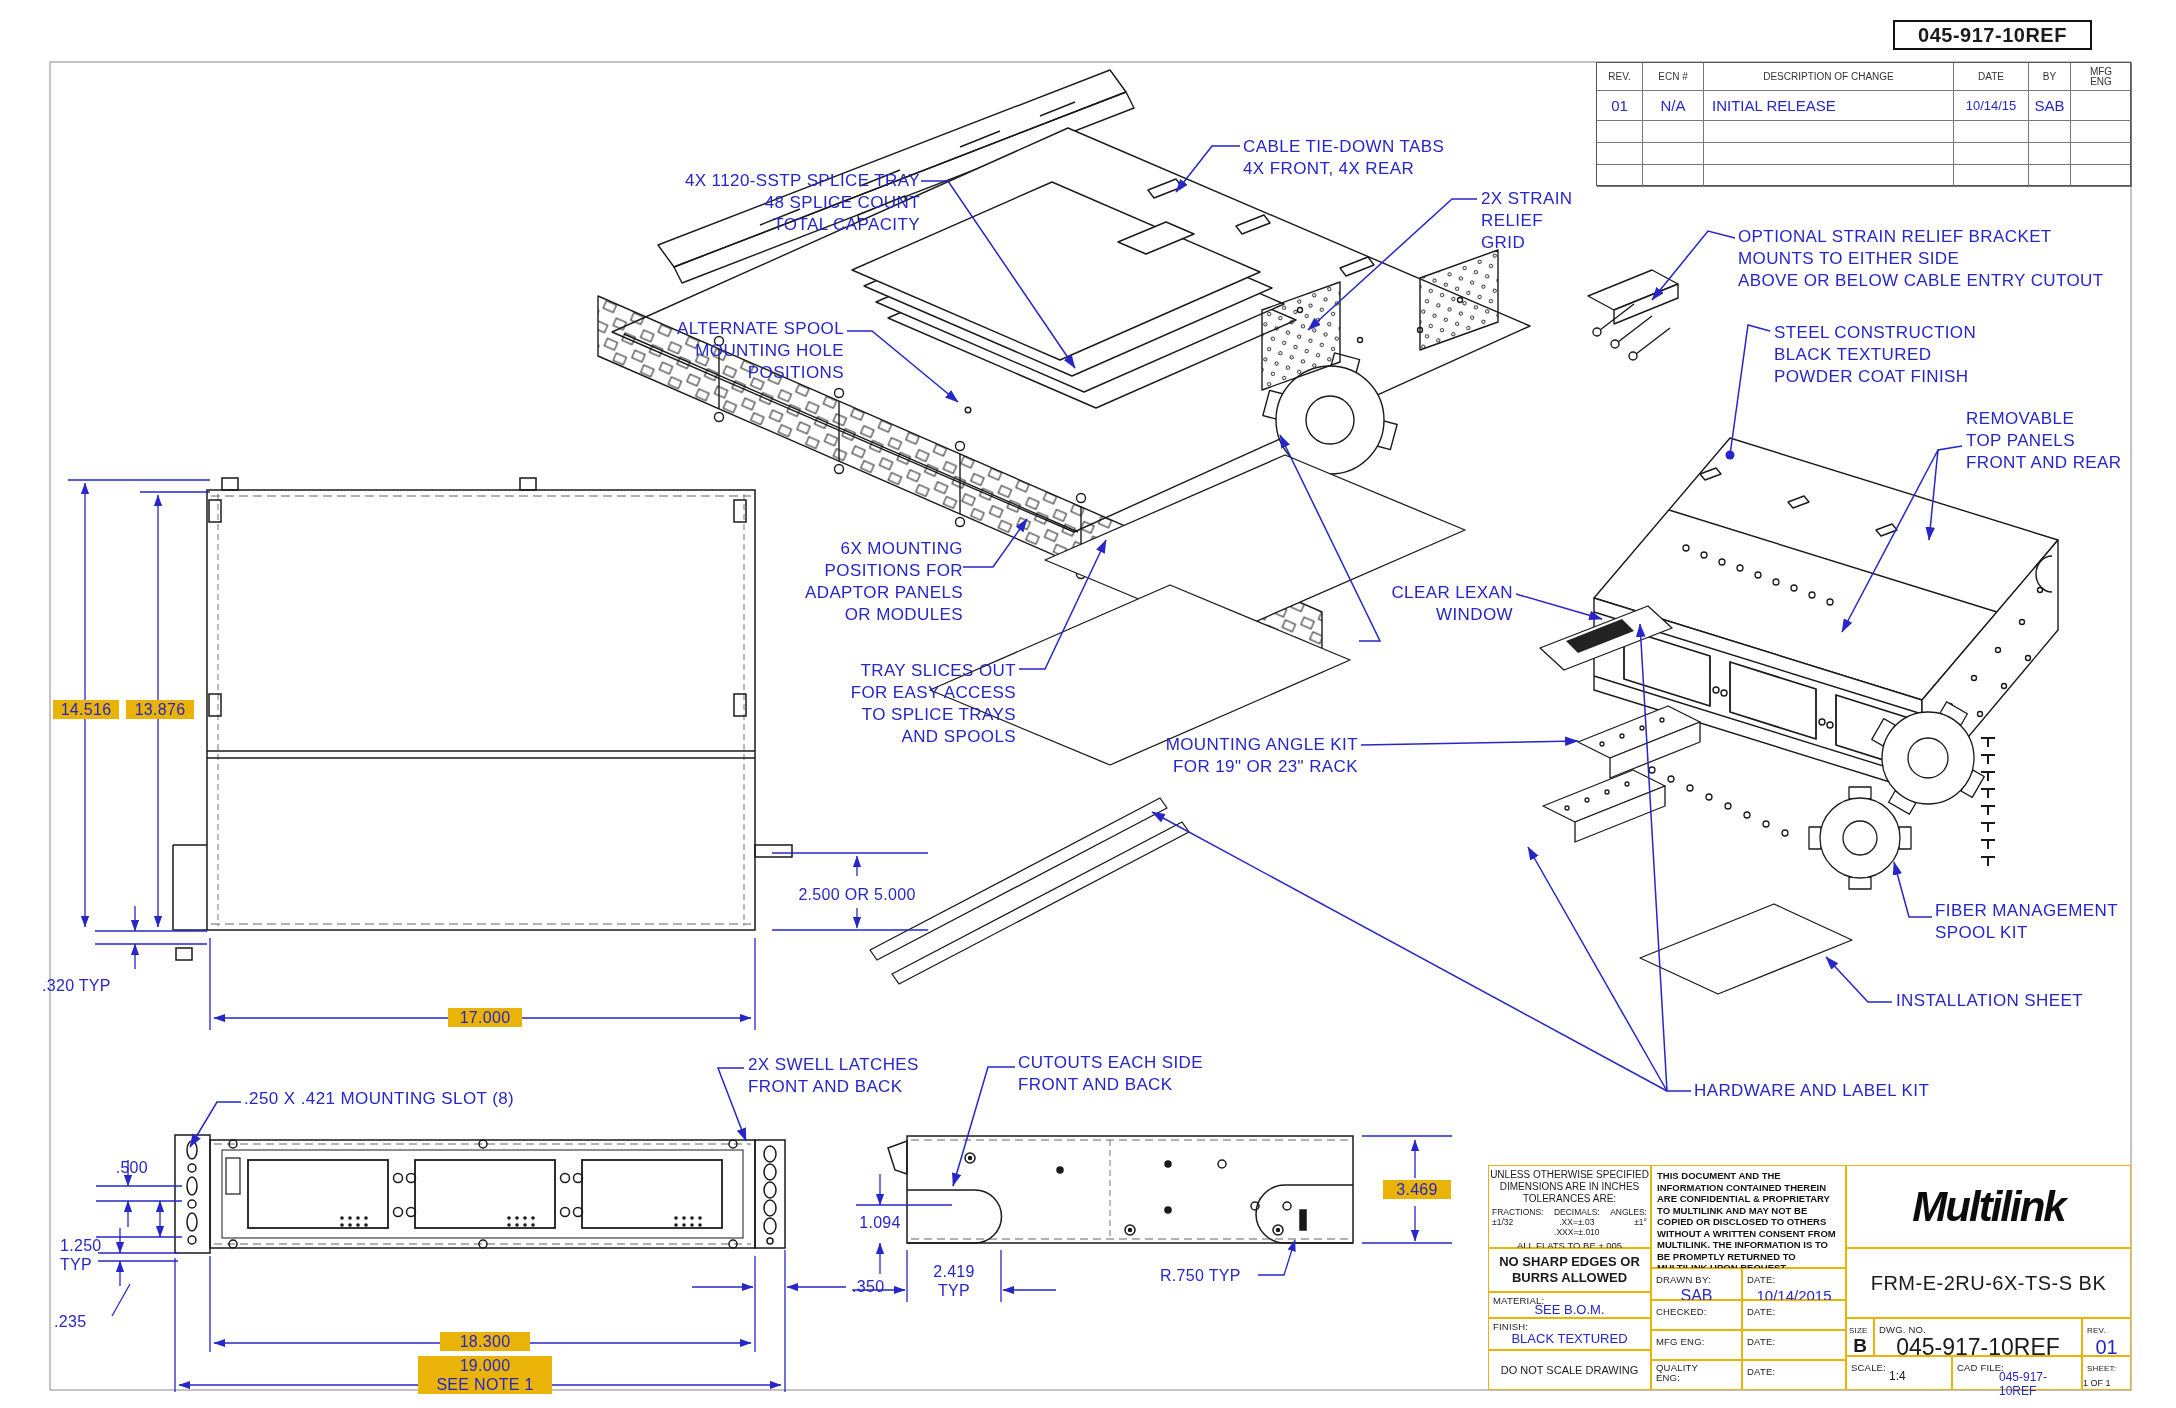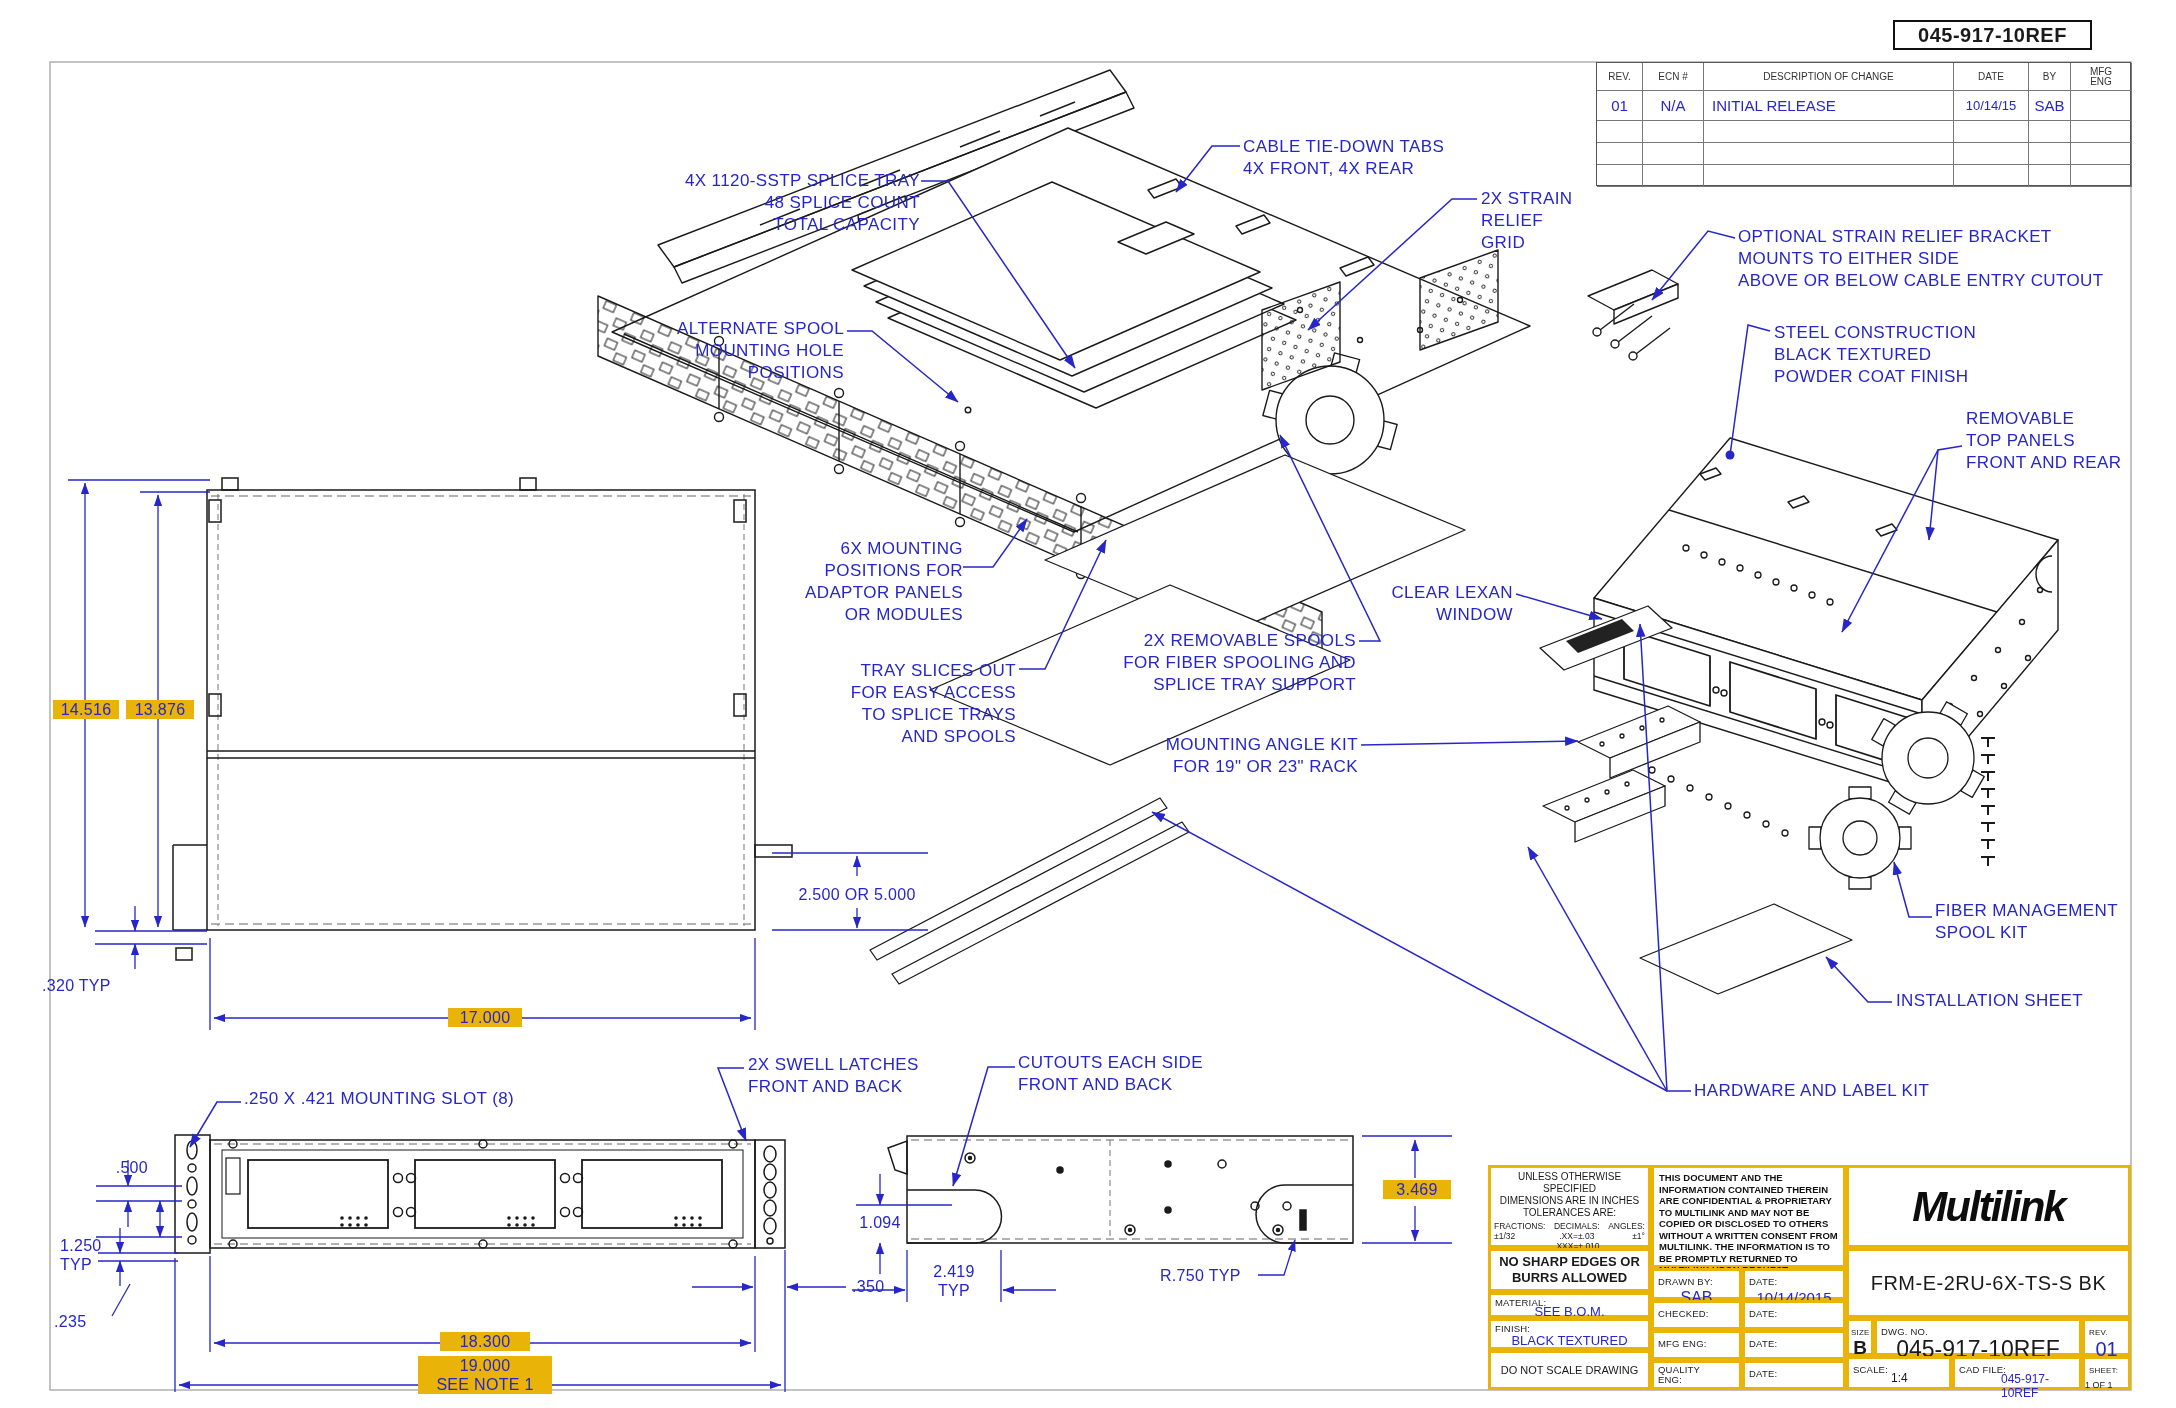--- a/index.html
+++ b/index.html
@@ -20,21 +20,21 @@
           font-weight:bold;font-size:20px;letter-spacing:.5px;}
   
   .rev{position:absolute;left:1596px;top:62px;width:535px;height:124px;display:grid;
        grid-template-columns:46px 61px 250px 75px 42px 61px;grid-template-rows:28px 30px 22px 22px 22px;
        box-sizing:border-box;border:1.3px solid #555;}
   .rev>div{border-right:1px solid #777;border-bottom:1px solid #777;display:flex;align-items:center;justify-content:center;
        font-size:10px;color:#333;box-sizing:border-box;white-space:pre-line;text-align:center;line-height:10px;}
   .rev>div.v{color:#2626c9;font-size:15px;}
   .rev>div.dl{justify-content:flex-start;padding-left:8px;}
   
-  .tb{position:absolute;box-sizing:border-box;border:3px solid #eab308;background:#fff;}
+  .tb{position:absolute;box-sizing:border-box;border:1px solid #eab308;background:#fff;}
   .tb .lab{font-size:9.5px;color:#222;padding:2px 0 0 4px;letter-spacing:.2px;}
   .blue{color:#2626c9;}
 </style>
 </head>
 <body>
 
 <div class="sheet">
 
 <svg width="2176" height="1408" viewBox="0 0 2176 1408">
 <defs>
@@ -485,23 +485,20 @@
 MOUNTING HOLE
 POSITIONS</div>
 <div class="co r" style="left:778px;top:538px;width:185px">6X MOUNTING
 POSITIONS FOR
 ADAPTOR PANELS
 OR MODULES</div>
 <div class="co r" style="left:816px;top:660px;width:200px">TRAY SLICES OUT
 FOR EASY ACCESS
 TO SPLICE TRAYS
 AND SPOOLS</div>
-<div class="co r" style="left:1116px;top:630px;width:240px">2X REMOVABLE SPOOLS
-FOR FIBER SPOOLING AND
-SPLICE TRAY SUPPORT</div>
 <div class="co r" style="left:1373px;top:582px;width:140px">CLEAR LEXAN
 WINDOW</div>
 <div class="co r" style="left:1128px;top:734px;width:230px">MOUNTING ANGLE KIT
 FOR 19" OR 23" RACK</div>
 <div class="co" style="left:1935px;top:900px;width:200px">FIBER MANAGEMENT
 SPOOL KIT</div>
 <div class="co" style="left:1896px;top:990px;width:230px">INSTALLATION SHEET</div>
 <div class="co" style="left:1694px;top:1080px;width:260px">HARDWARE AND LABEL KIT</div>
 <div class="co" style="left:748px;top:1054px;width:210px">2X SWELL LATCHES
 FRONT AND BACK</div>

